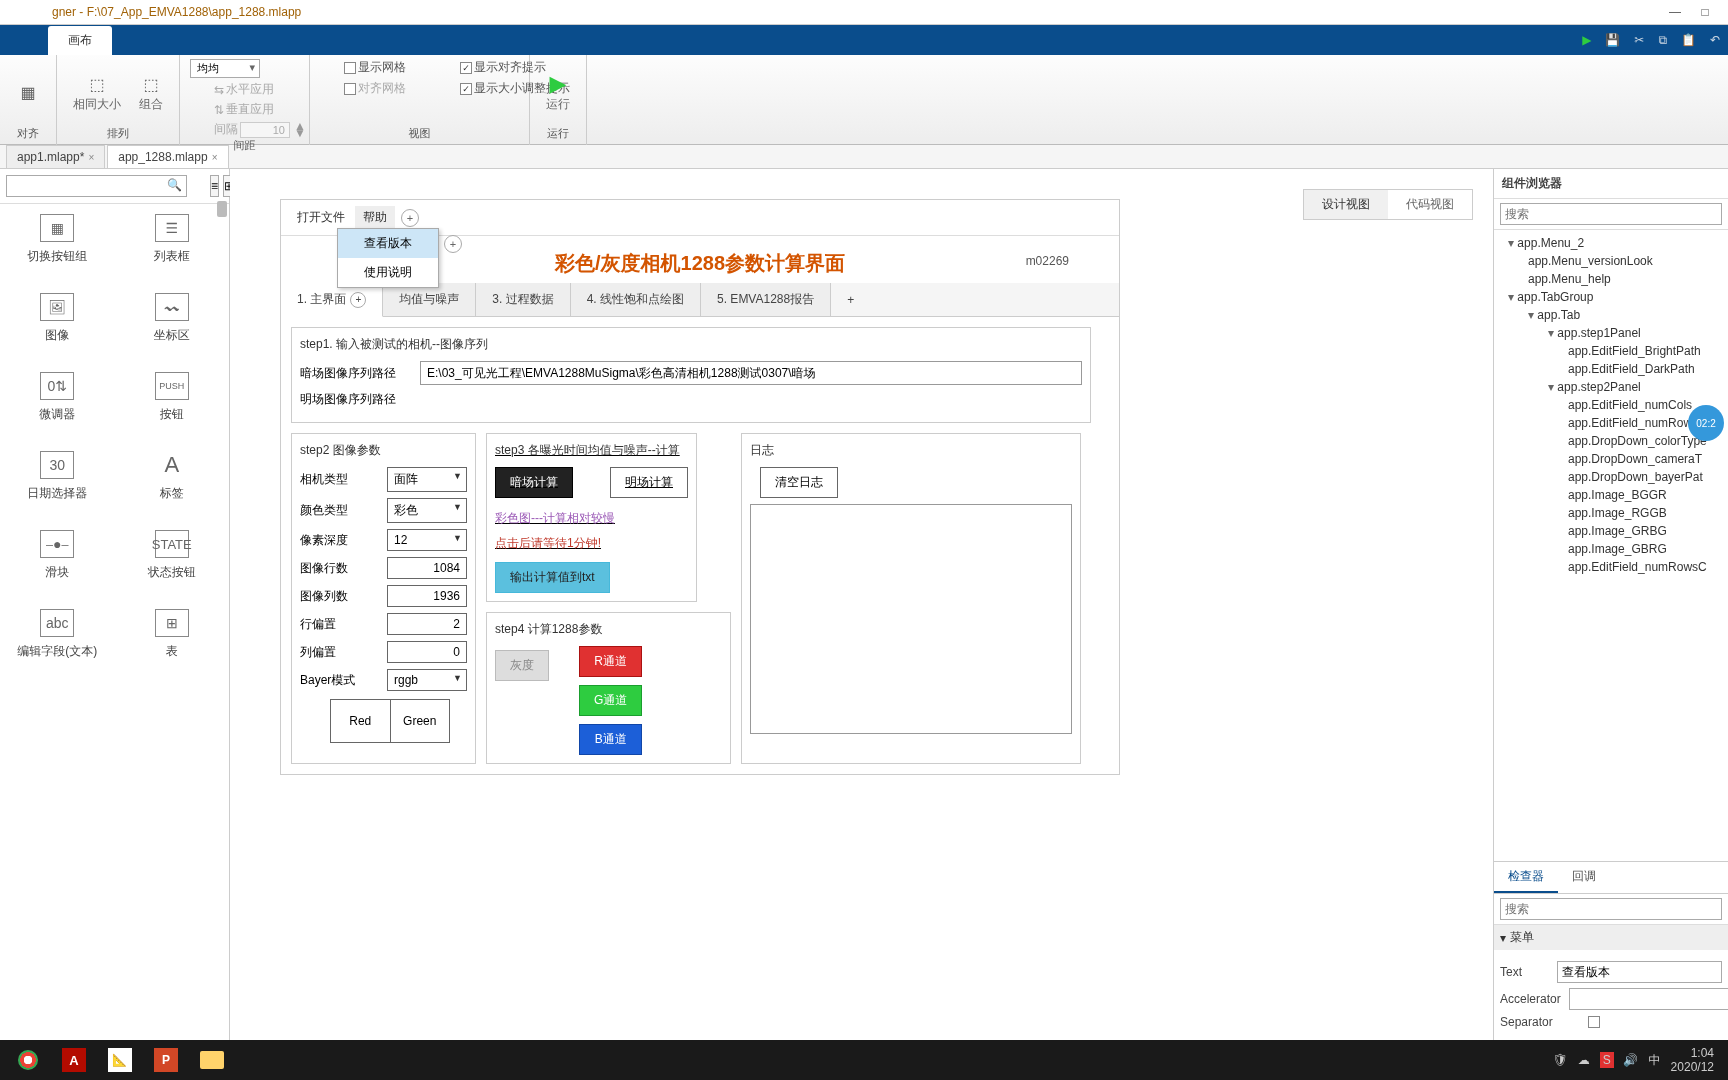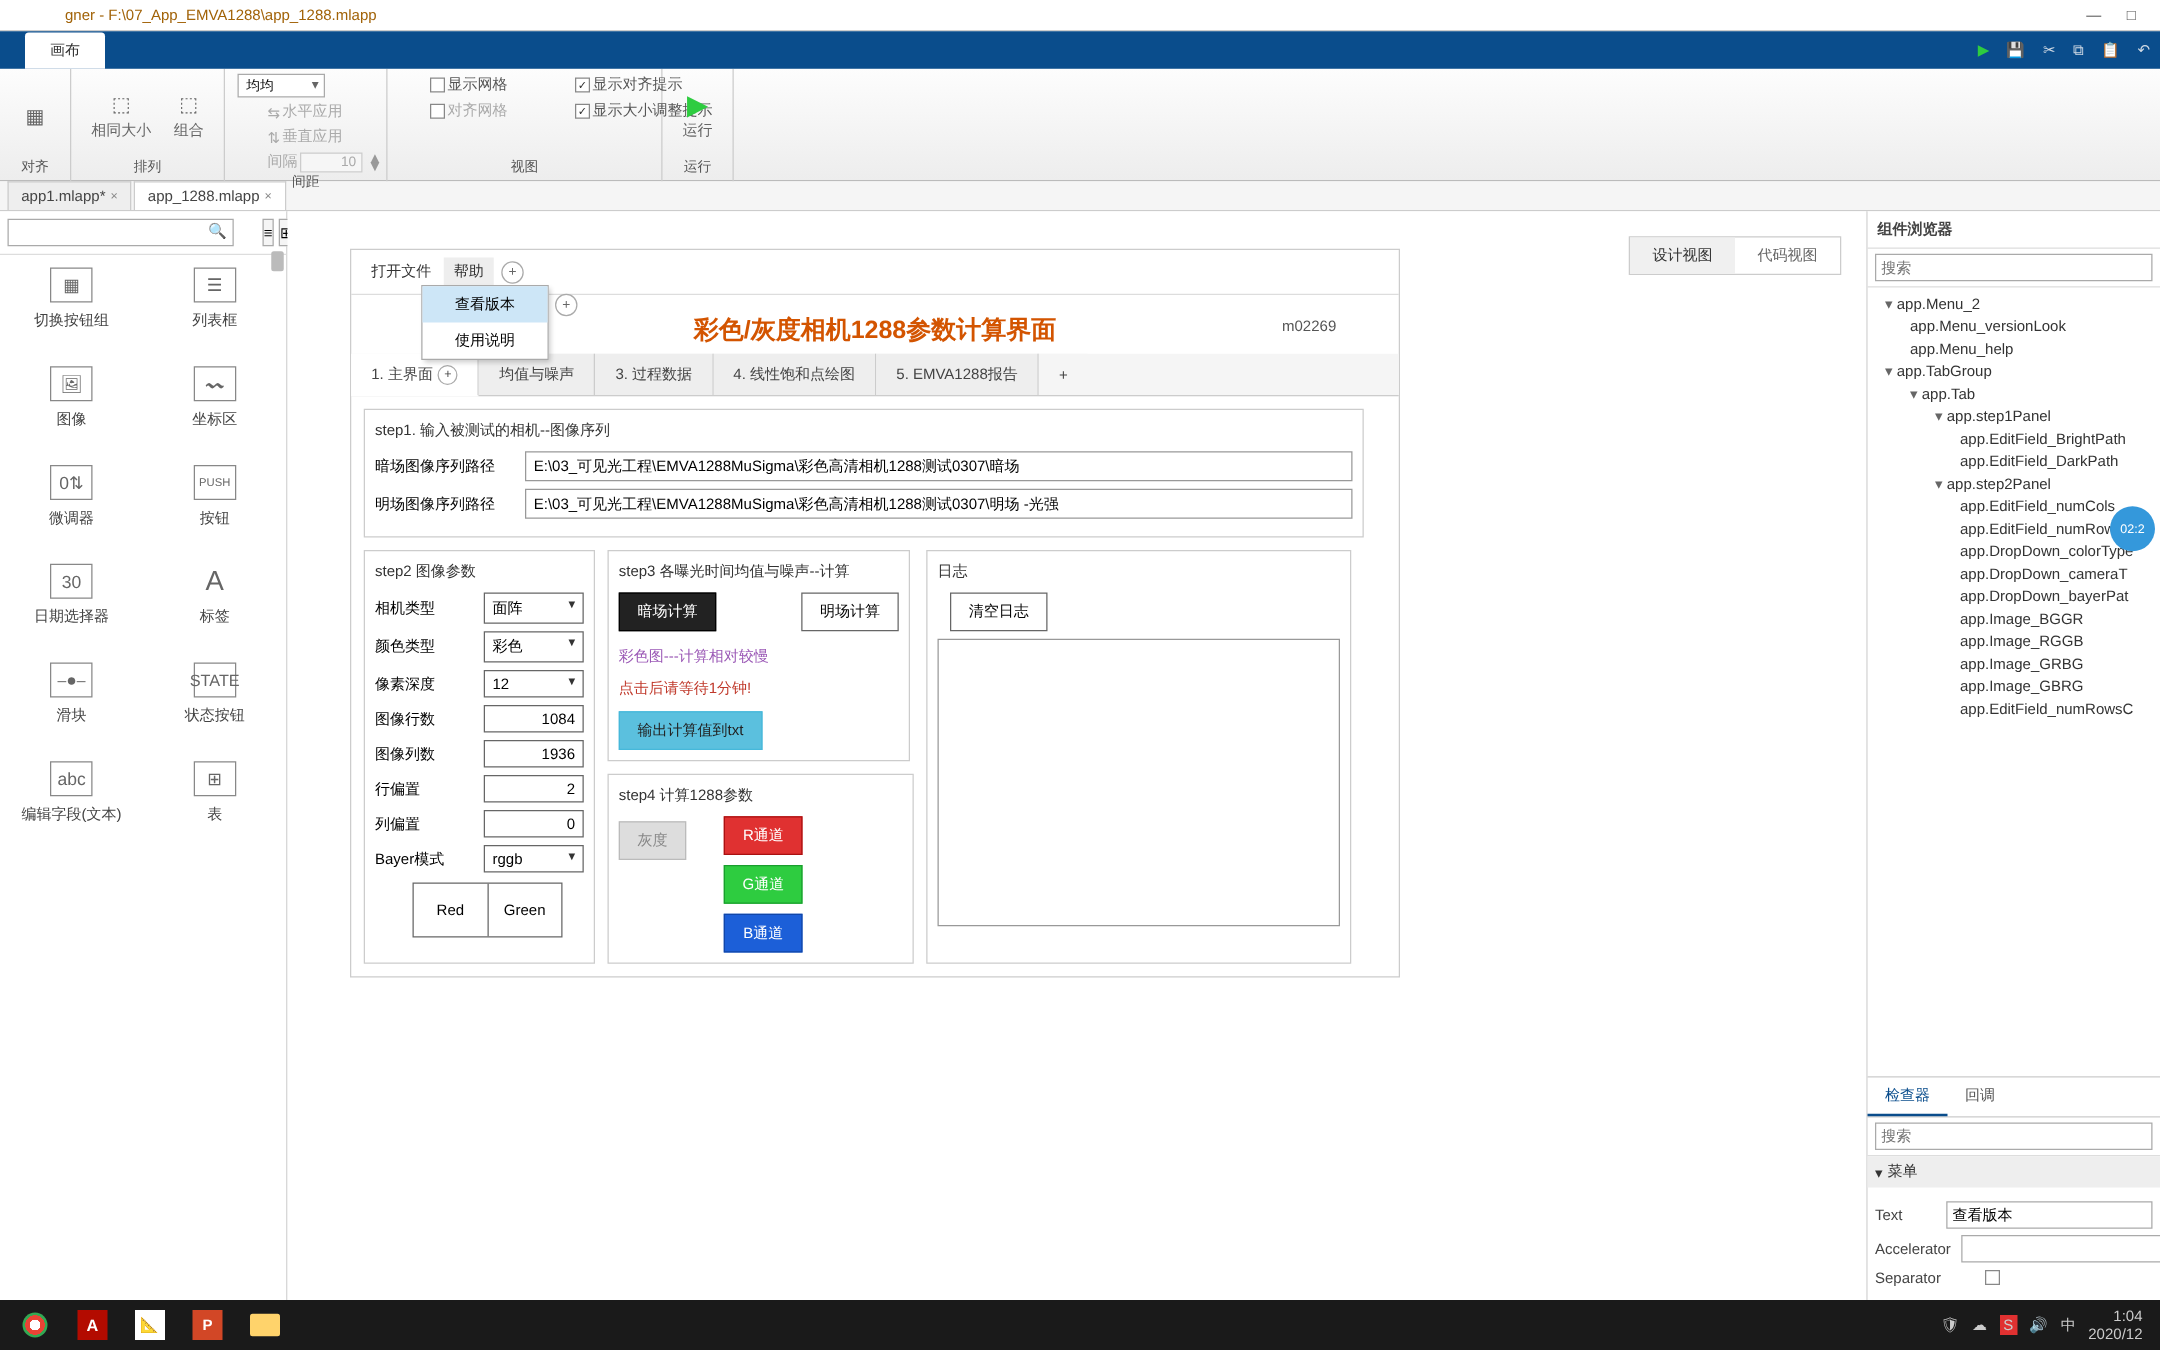--- a/index.html
+++ b/index.html
@@ -3,21 +3,21 @@
 <meta charset="utf-8">
 <style>
 * { box-sizing: border-box; margin: 0; padding: 0; font-family: "Microsoft YaHei", Arial, sans-serif; font-size: 12px; }
 body { background: #f0f0f0; overflow: hidden; width: 1728px; height: 1080px; }
 
 .titlebar { height: 25px; background: #fff; display: flex; align-items: center; padding: 0 8px; border-bottom: 1px solid #ccc; }
 .titlebar .title { flex: 1; color: #a16207; margin-left: 44px; }
 .titlebar .winbtn { width: 30px; text-align: center; color: #555; }
 
 .bluebar { height: 30px; background: #0a4d8c; display: flex; align-items: center; position: relative; }
-.bluebar .tab { background: #fff; color: #333; padding: 6px 20px; margin-left: 20px; border-radius: 3px 3px 0 0; }
+.bluebar .tab { background: #fff; color: #333; padding: 6px 20px; margin-left: 48px; border-radius: 3px 3px 0 0; }
 .bluebar .right-icons { position: absolute; right: 8px; display: flex; gap: 14px; color: #cfd9e4; }
 .bluebar .right-icons .green { color: #2ecc40; }
 
 .ribbon { height: 90px; background: linear-gradient(#fdfdfd,#ededed); border-bottom: 1px solid #bbb; display: flex; }
 .ribbon-group { border-right: 1px solid #ccc; padding: 4px 10px; display: flex; flex-direction: column; justify-content: space-between; height: 90px; }
 .ribbon-group .body { flex: 1; display: flex; align-items: center; gap: 6px; }
 .ribbon-group .label { text-align: center; color: #555; font-size: 11px; }
 .ribbon-btn { display: flex; flex-direction: column; align-items: center; color: #666; padding: 2px 6px; }
 .ribbon-btn .ico { width: 24px; height: 24px; display: flex; align-items: center; justify-content: center; font-size: 16px; }
 .mini-row { display: flex; align-items: center; gap: 2px; color: #555; white-space: nowrap; padding-left: 24px; }
@@ -70,21 +70,21 @@
 
 .app-content { padding: 10px; display:flex; gap:10px; flex-wrap:wrap; }
 .panel { border:1px solid #ccc; padding:8px; }
 .panel-title { margin-bottom:8px; color:#333; }
 .panel.step1 { width: 800px; }
 .field-row { display:flex; align-items:center; gap:10px; margin:6px 0; }
 .field-row label { width:110px; }
 .field-row input[type=text] { flex:1; border:1px solid #999; padding:4px 6px; }
 
 .panel.step2 { width:185px; }
-.panel.step3 { width:242px; }
+.panel.step3 { width:211px;text-decoration:underline; }
 .panel.log { width:340px; }
 .panel.step4 { width:245px; }
 .small-row { display:flex; align-items:center; justify-content:space-between; margin:6px 0; gap:6px;}
 .small-row label { width:60px; }
 .sel { border:1px solid #666; padding:3px 6px; width:80px; position:relative; background:#fff; }
 .sel::after { content:"▼"; position:absolute; right:4px; font-size:9px; color:#333; }
 .num { border:1px solid #666; padding:3px 6px; width:80px; text-align:right; }
 .btn { border:1px solid #666; padding:6px 14px; background:#fff; text-align:center; display:inline-block; }
 .btn.dark { background:#222; color:#fff; border-color:#000;}
 .btn.blue { background:#5bc0de; color:#222; border-color:#46b8da;}
@@ -354,21 +354,20 @@
 
       <div class="app-content">
         <div class="panel step1">
           <div class="panel-title">step1. 输入被测试的相机--图像序列</div>
           <div class="field-row">
             <label>暗场图像序列路径</label>
             <input type="text" value="E:\03_可见光工程\EMVA1288MuSigma\彩色高清相机1288测试0307\暗场" style="">
           </div>
           <div class="field-row">
             <label>明场图像序列路径</label>
-            <input type="text" value="E:\03_可见光工程\EMVA1288MuSigma\彩色高清相机1288测试0307\明场 -光强" style="">
           </div>
         </div>
 
         <div class="panel step2">
           <div class="panel-title">step2  图像参数</div>
           <div class="small-row">
               <label>相机类型</label>
               <div class="sel">面阵</div>
             </div>
           <div class="small-row">

